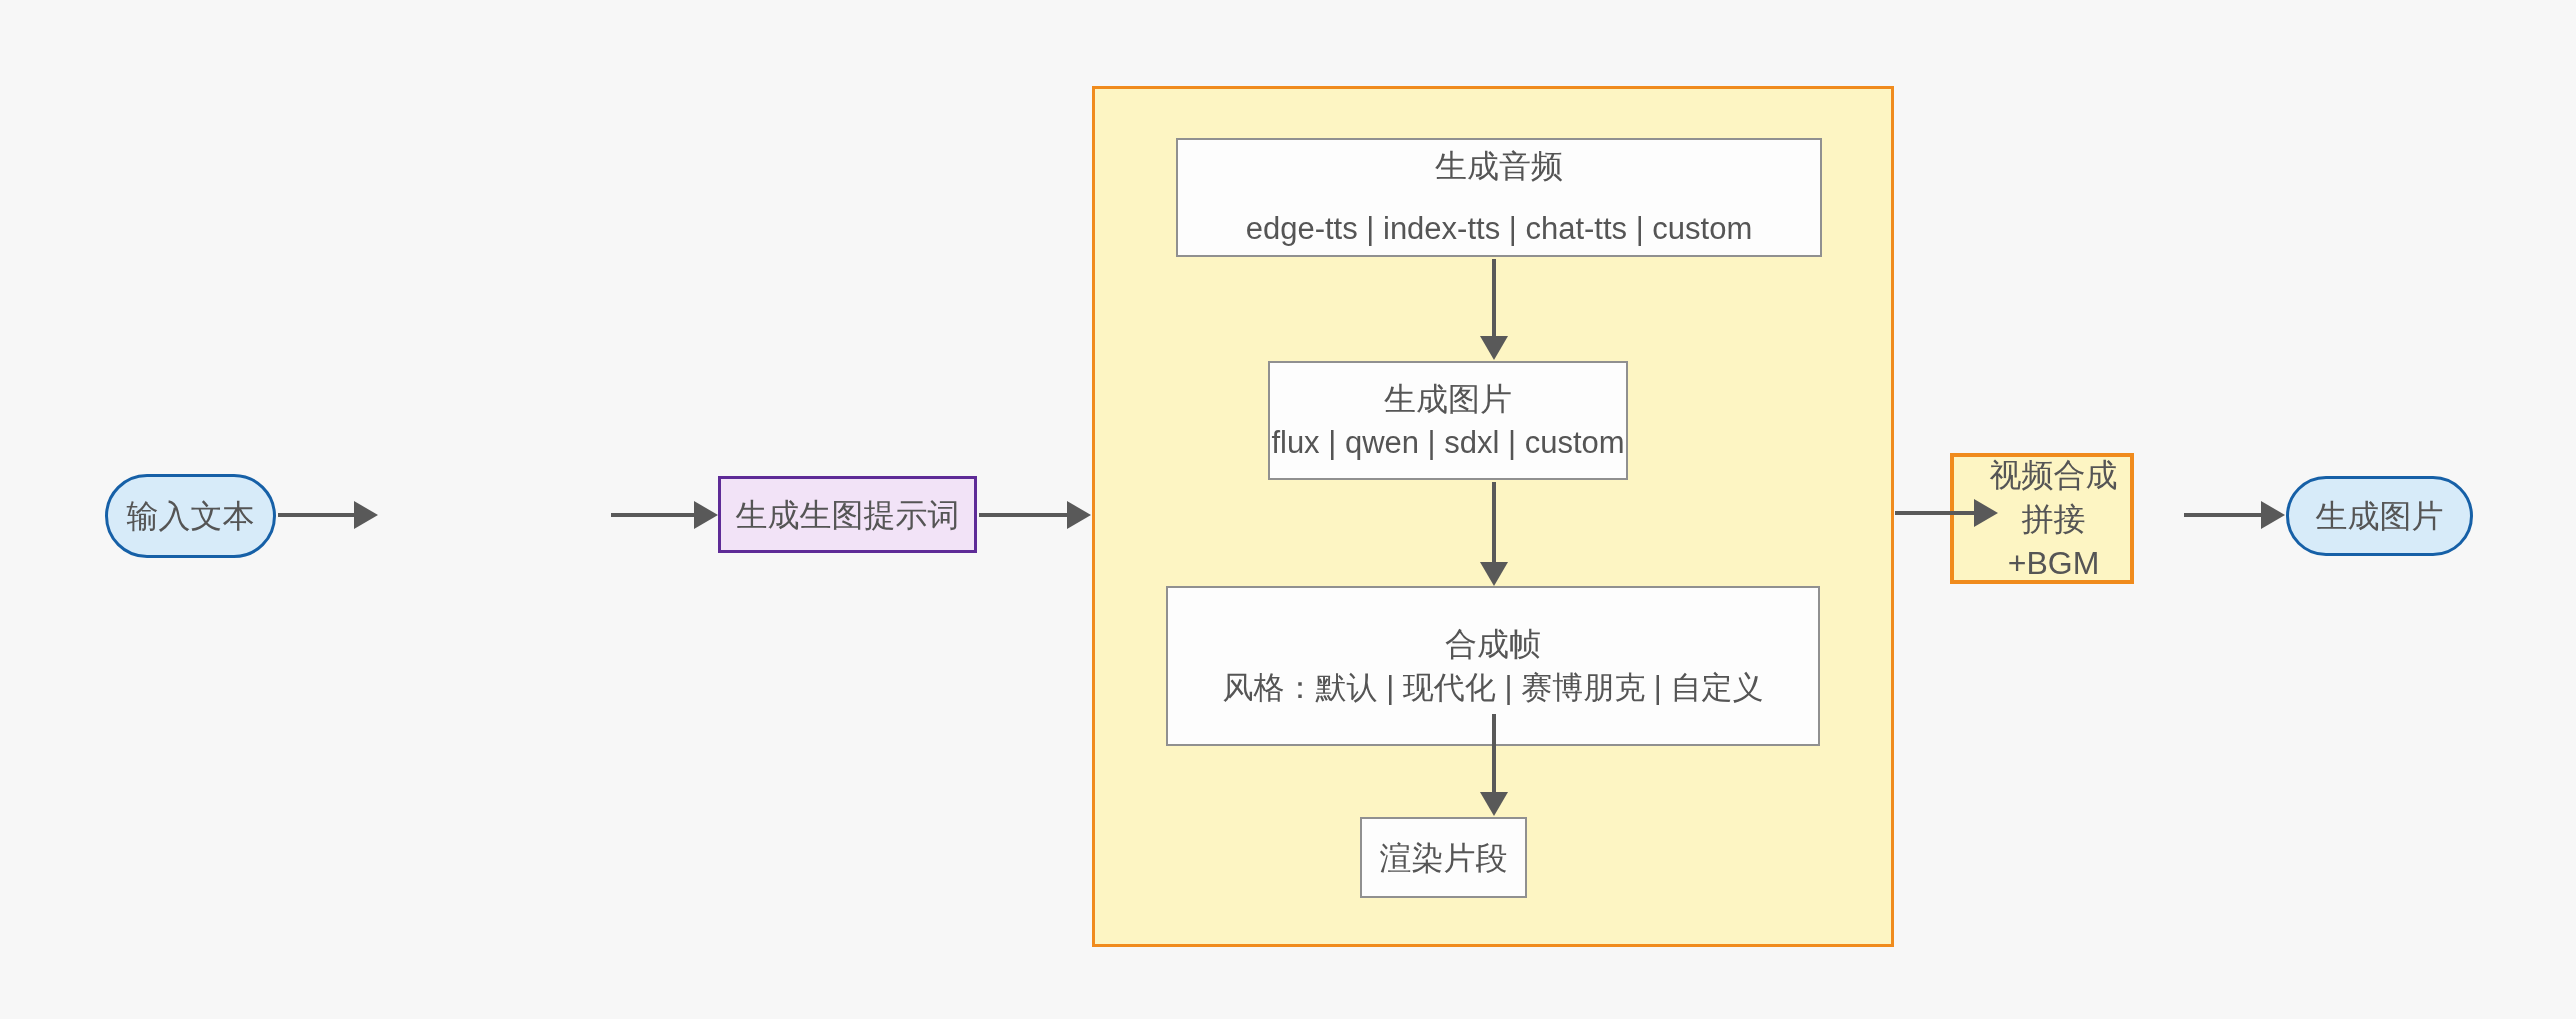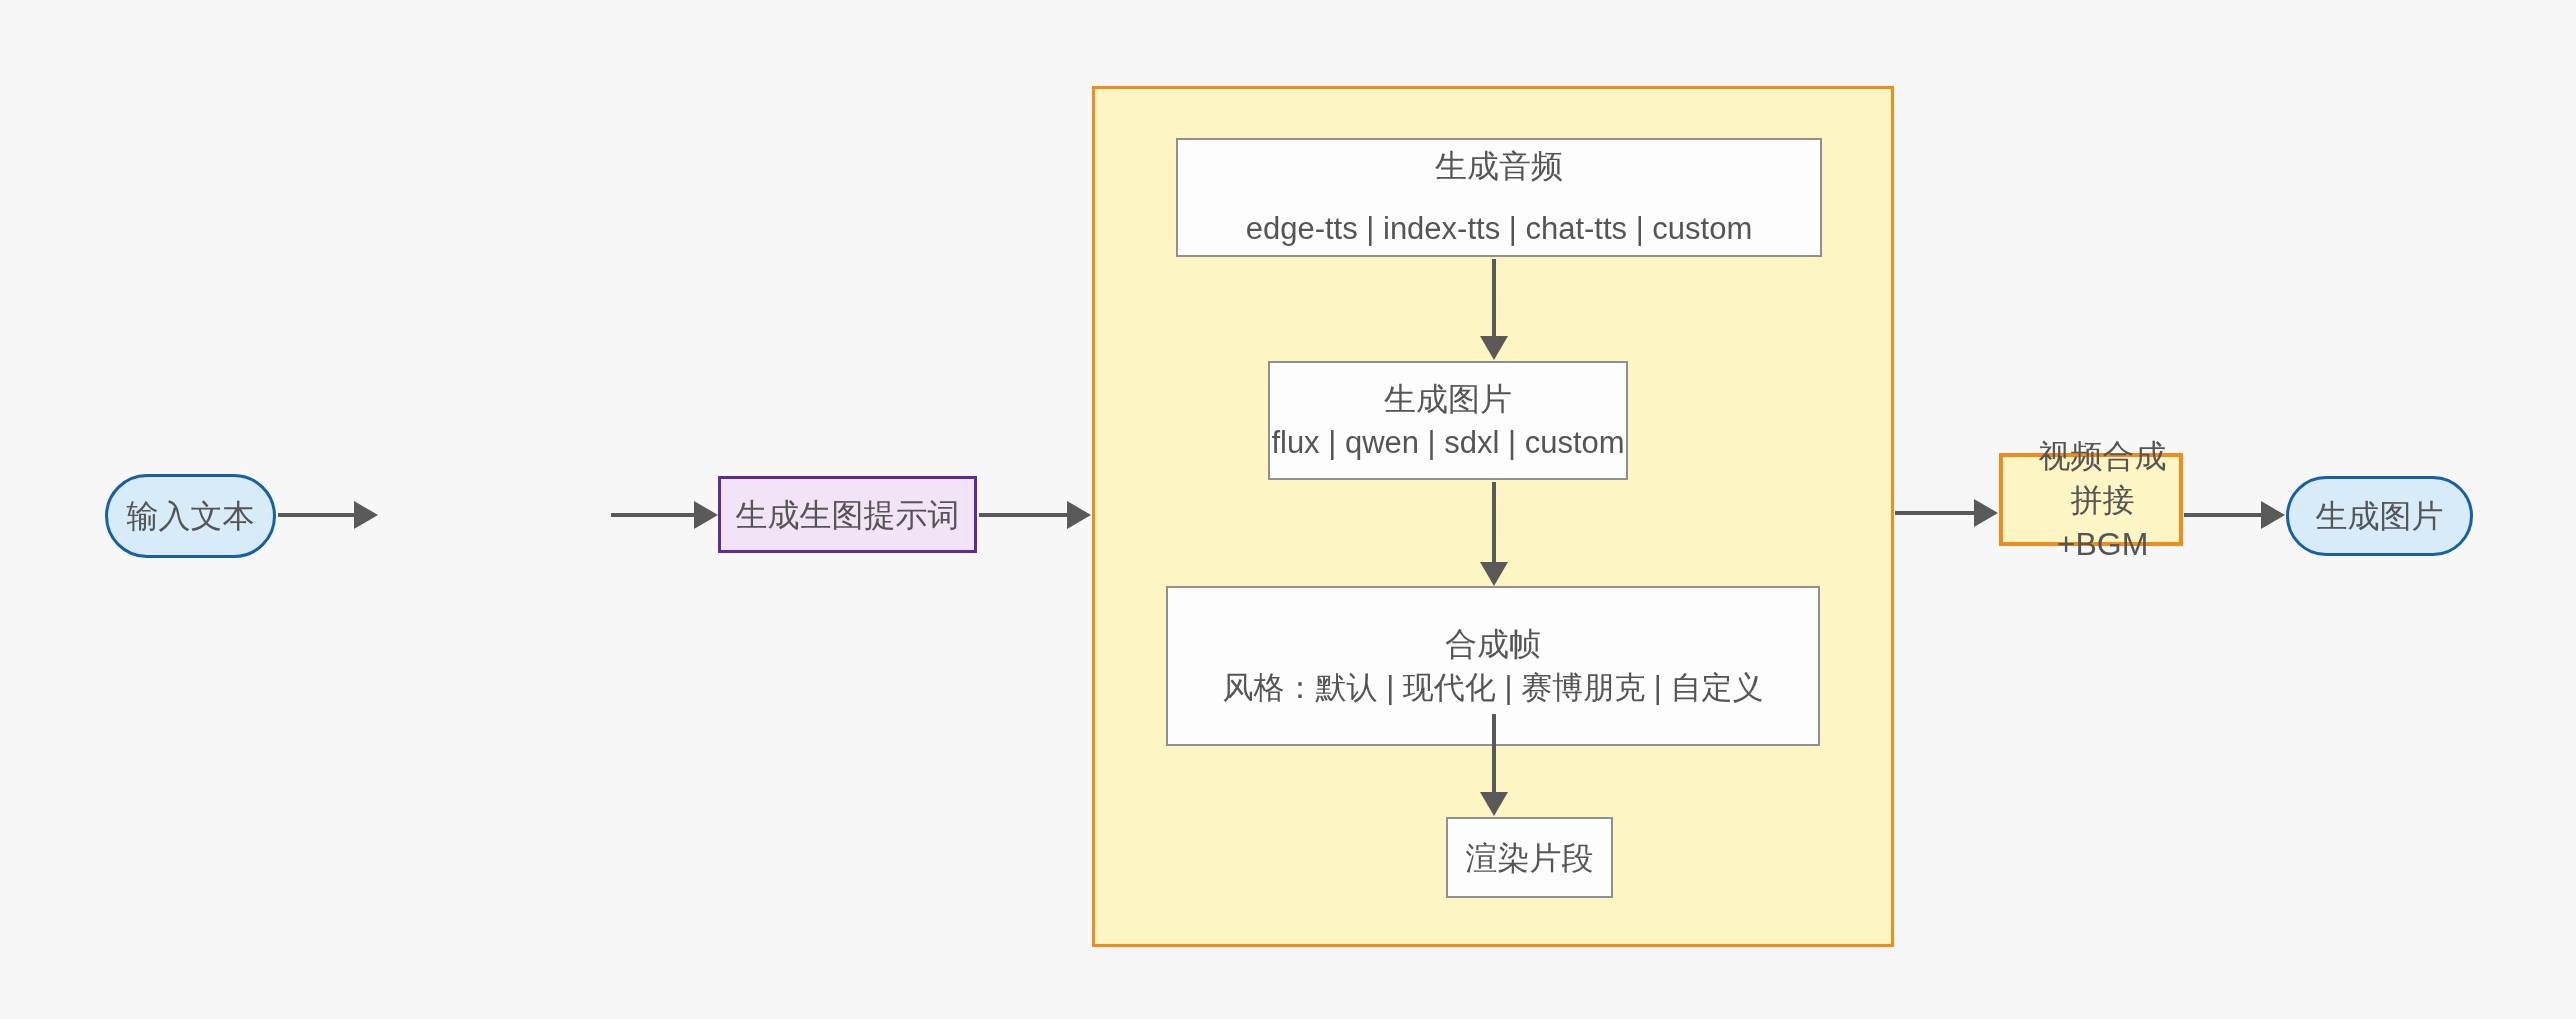--- a/index.html
+++ b/index.html
@@ -65,22 +65,22 @@
     border: 4.5px solid var(--container-border);
   }
   
   #node-input   { left: 105px;  top: 474px; width: 171px; height: 84px; }
   #node-script  { left: 379px;  top: 453px; width: 230px; height: 124px; }
   #node-prompt  { left: 718px;  top: 476px; width: 259px; height: 77px; justify-content: center; }
   #group-scene  { left: 1092px; top: 86px;  width: 802px; height: 861px; }
   #node-audio   { left: 1176px; top: 138px; width: 646px; height: 119px; gap: 19px; }
   #node-image   { left: 1268px; top: 361px; width: 360px; height: 119px; }
   #node-frame   { left: 1166px; top: 586px; width: 654px; height: 160px; }
-  #node-render  { left: 1446px; top: 817px; width: 167px; height: 81px; }
-  #node-compose { left: 1999px; top: 453px; width: 184px; height: 93px; padding-left: 23px; }
+  #node-render  { left: 1360px; top: 817px; width: 167px; height: 81px; }
+  #node-compose { left: 1950px; top: 453px; width: 184px; height: 131px; padding-left: 23px; }
   #node-output  { left: 2286px; top: 476px; width: 187px; height: 80px; }
   
   .arrow-h {
     position: absolute;
     height: 3.6px;
     background: var(--arrow);
     z-index: 3;
   }
   .arrow-h::after {
     content: "";

